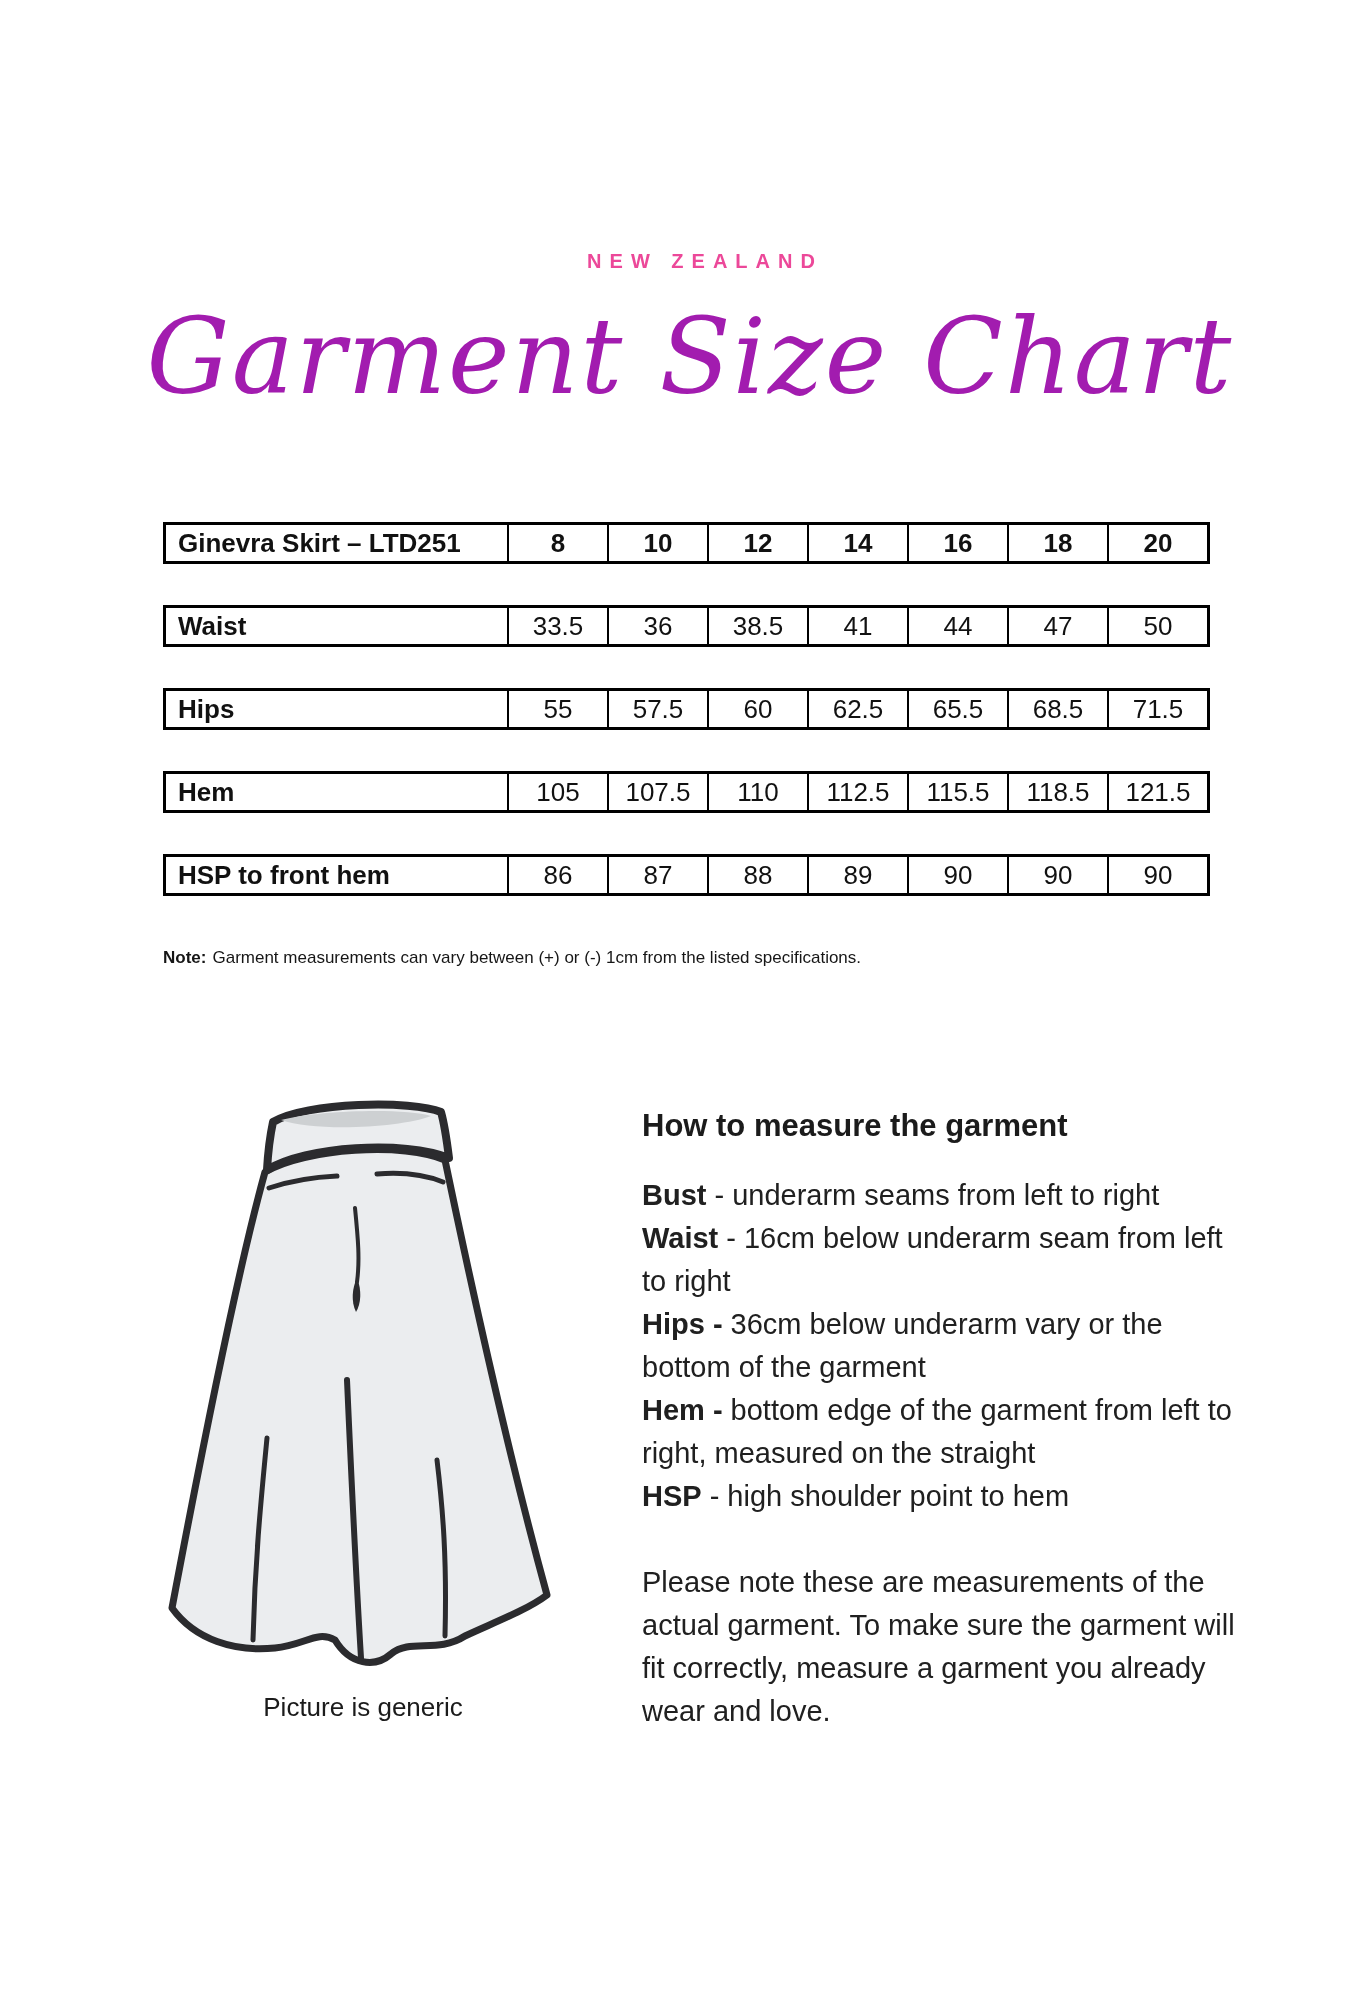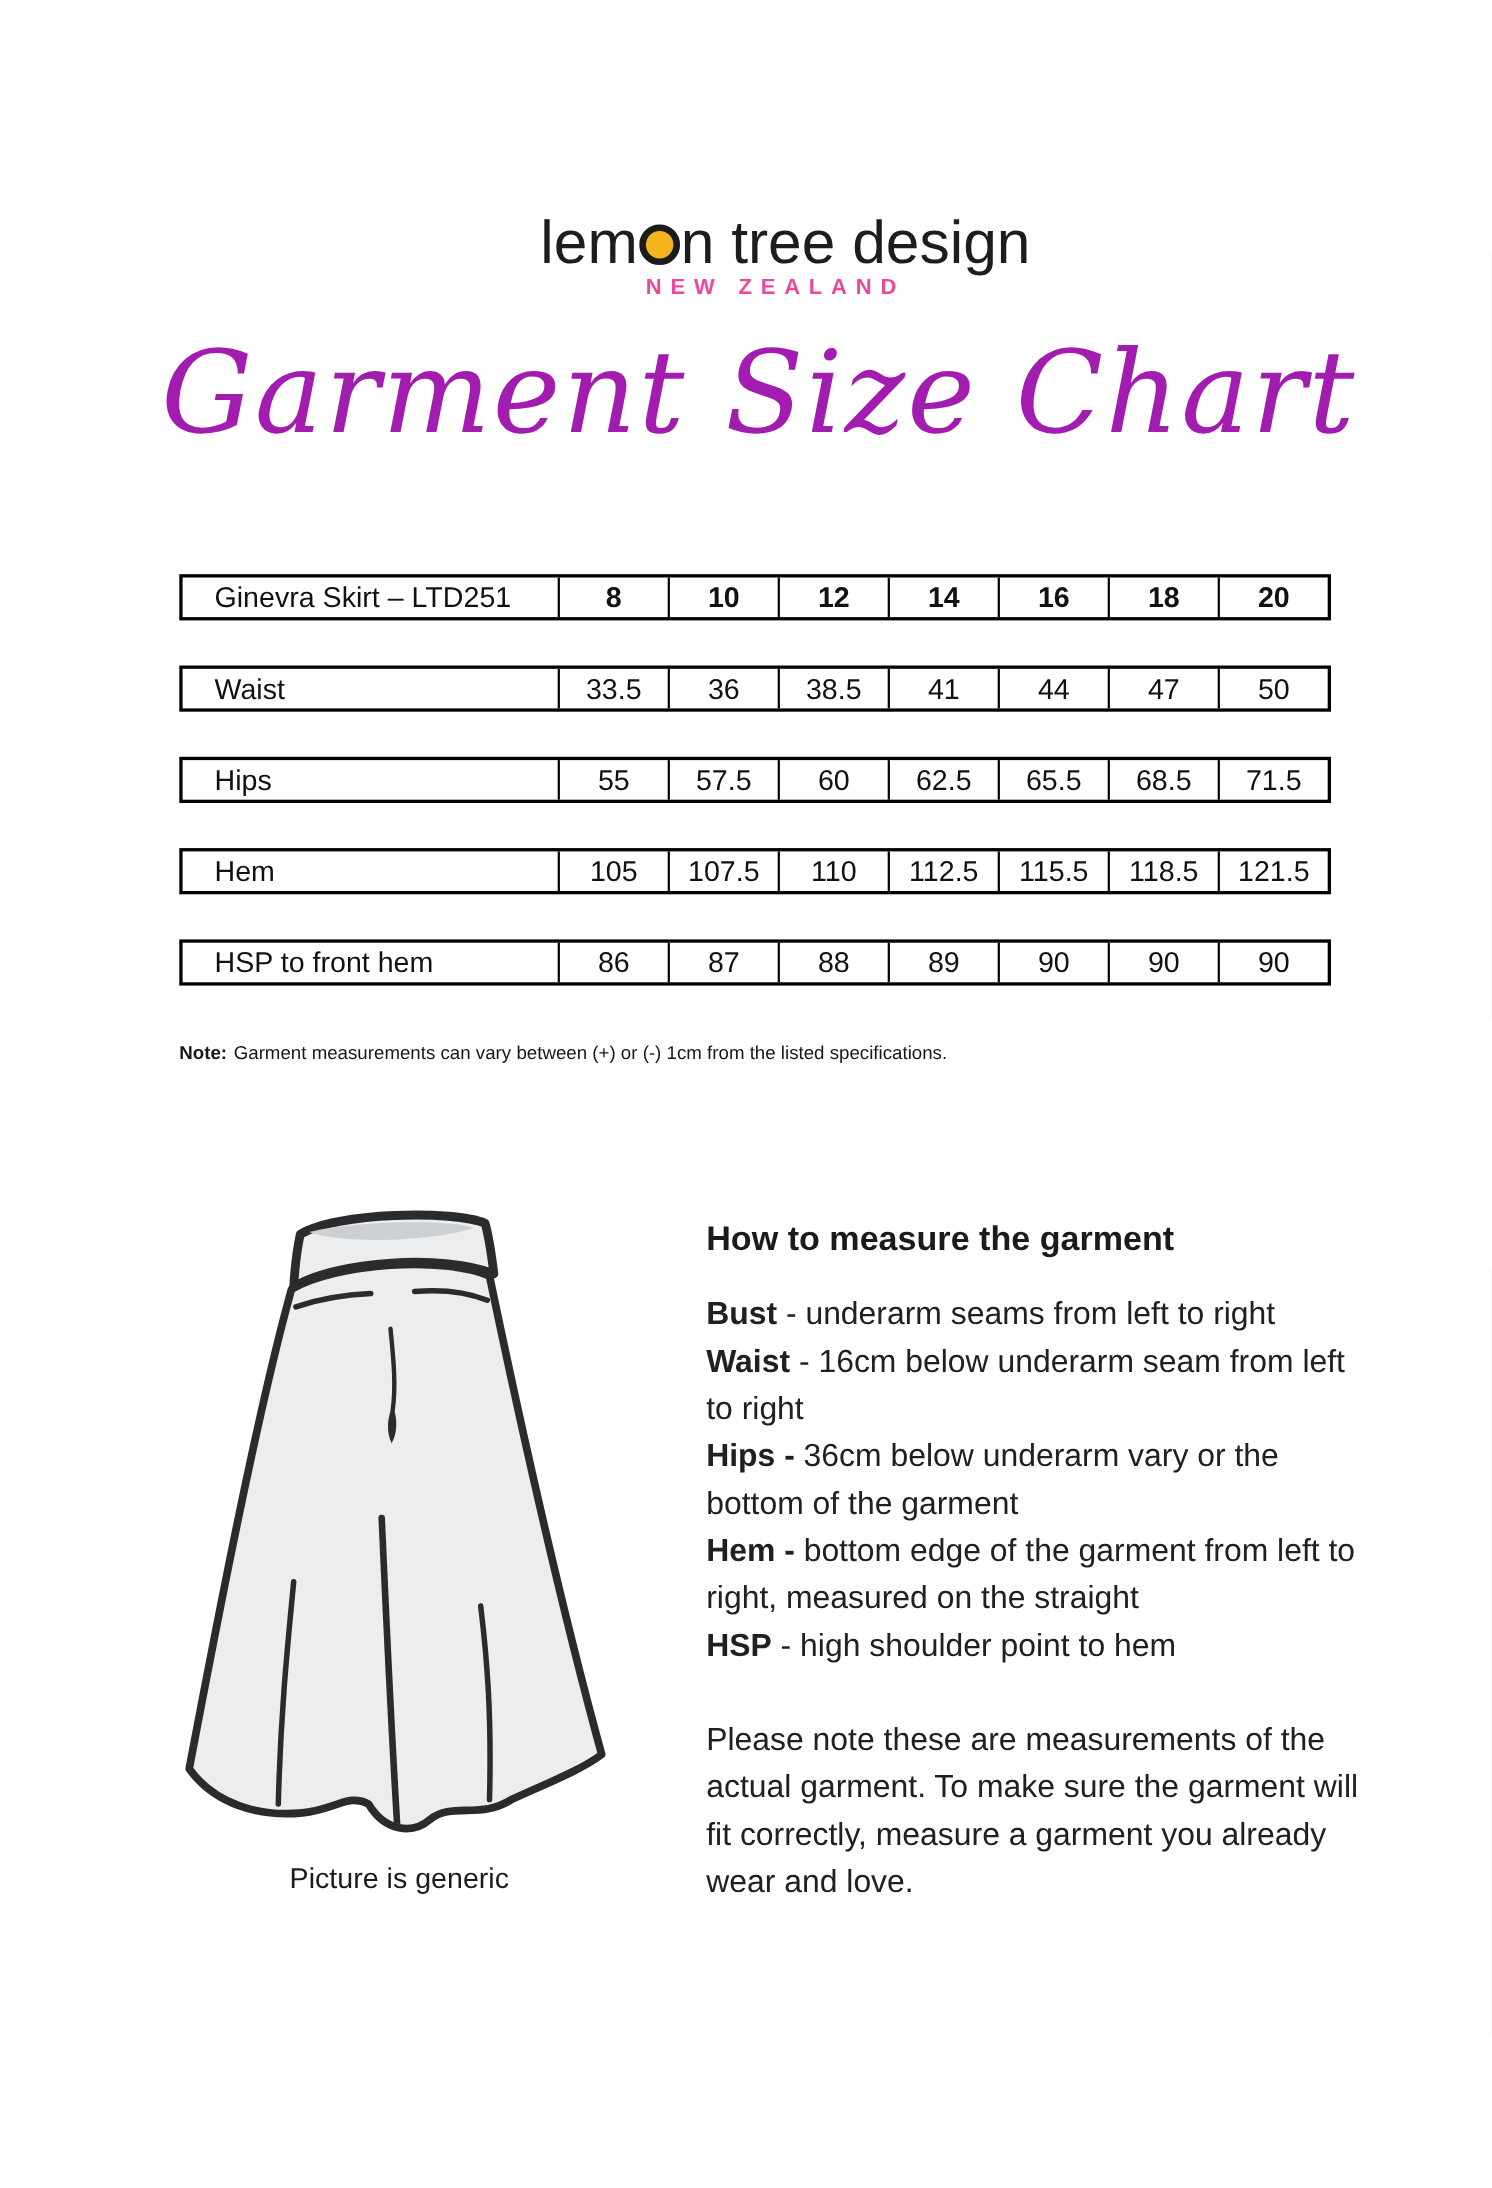--- a/index.html
+++ b/index.html
@@ -41,21 +41,21 @@
   .chart{position:absolute;left:163px;top:522px;width:1047px;}
   .trow{
     display:grid;grid-template-columns:341px repeat(7,1fr);
     border:3px solid #000;height:36px;margin-bottom:41px;
     background:#fff;
   }
   .cell{
     font-size:26px;line-height:36px;height:36px;overflow:hidden;
     text-align:center;color:#111;
   }
-  .cell.lbl{text-align:left;padding-left:29px;font-weight:400;}
+  .cell.lbl{text-align:left;padding-left:12px;font-weight:700;}
   .cell.sz{border-left:2px solid #000;font-weight:700;}
   .cell.val{border-left:2px solid #000;font-weight:400;}
 
   
   .note{position:absolute;left:163px;top:948px;font-size:17px;color:#161616;}
   .note-label{font-weight:700;margin-right:6px;}
 
   
   .skirt-wrap{position:absolute;left:165px;top:1080px;width:395px;height:595px;}
   .caption{
@@ -71,21 +71,20 @@
   }
   .hm-item{font-size:29px;line-height:43px;}
   .hm-term{font-weight:700;margin-right:8px;}
   .hm-footer{margin-top:43px;font-size:29px;line-height:43px;}
 </style>
 </head>
 <body>
 
 <div class="page">
 
-  <div class="logo"><span>lem</span><span class="lemon-dot"></span><span>n tree design</span></div>
   <div class="logo-sub">NEW ZEALAND</div>
 
   <div class="title">Garment Size Chart</div>
 
   <div class="chart">
 
     <div class="trow">
       <div class="cell lbl">Ginevra Skirt – LTD251</div>
       <div class="cell sz">8</div>
       <div class="cell sz">10</div>

